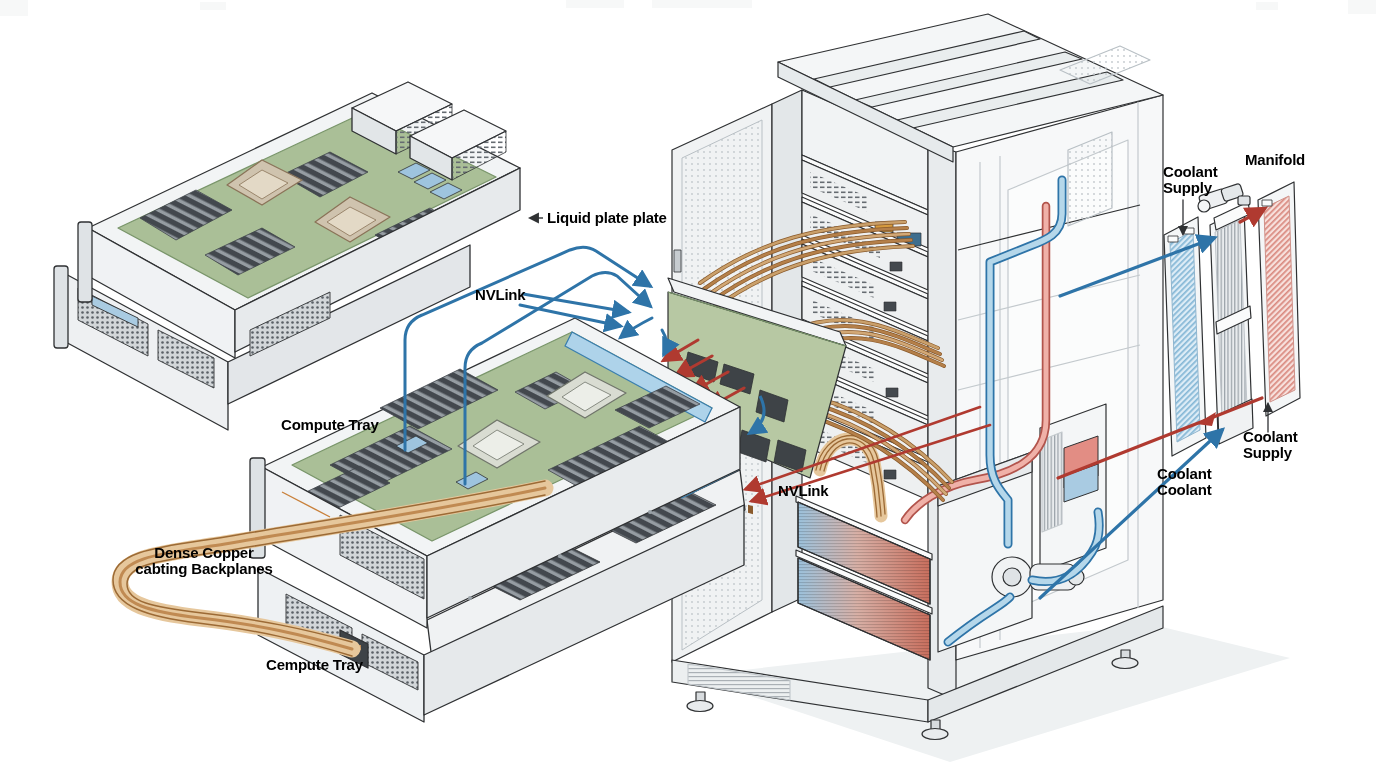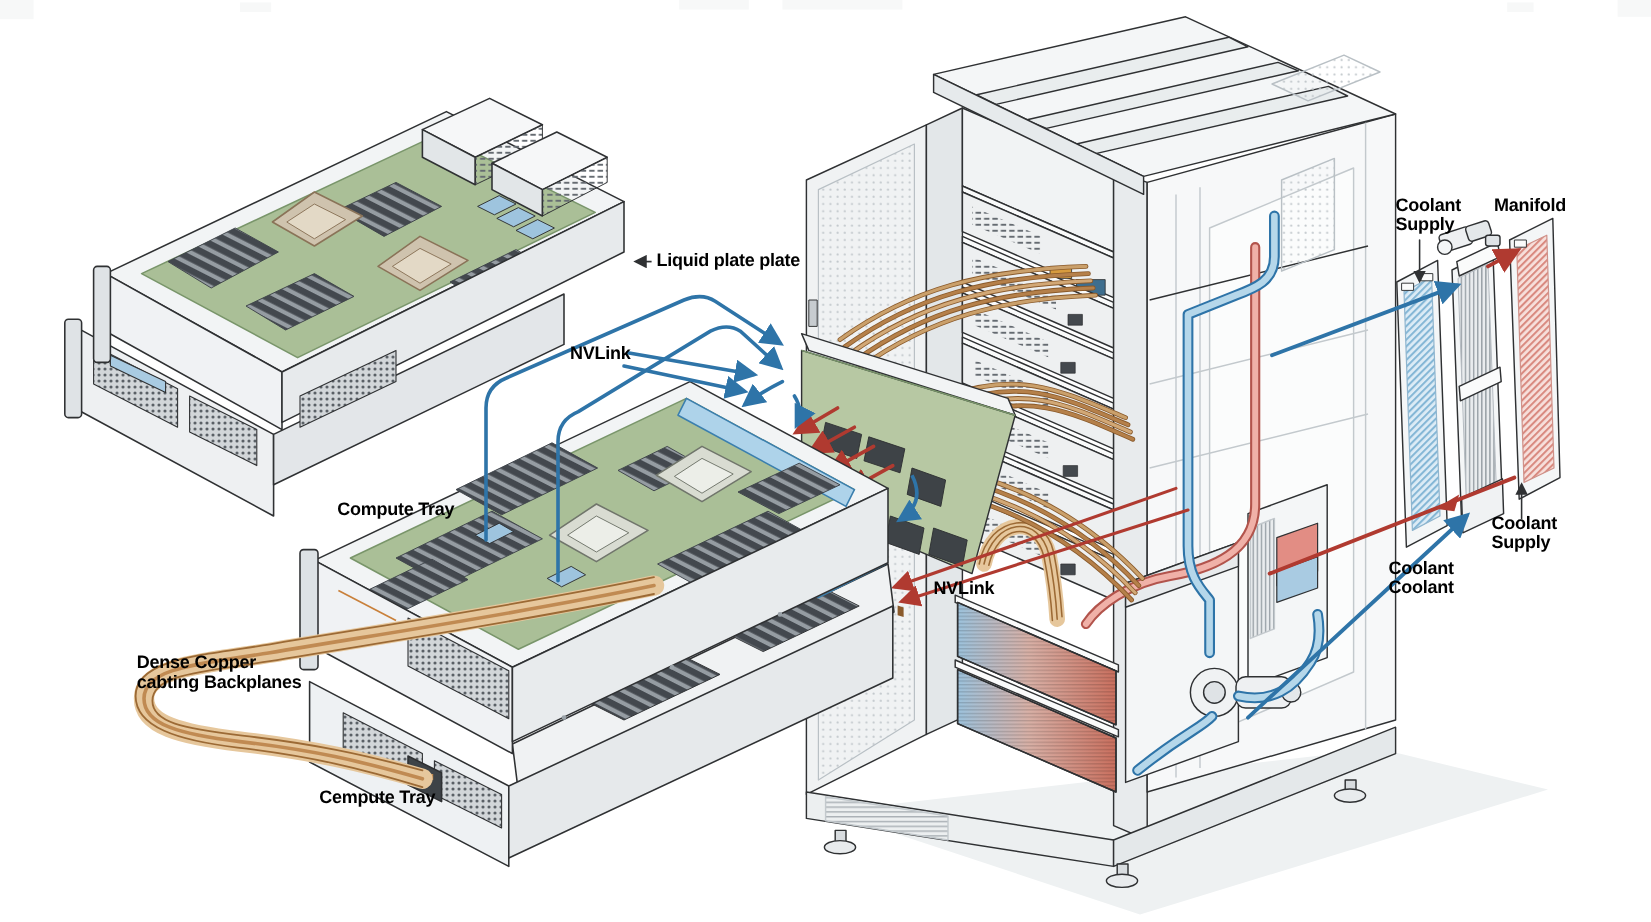--- a/index.html
+++ b/index.html
@@ -1,21 +1,21 @@
 <!DOCTYPE html>
 <html><head>
 <meta charset="utf-8">
 <style>
   html,body{margin:0;padding:0;background:#ffffff;}
   .stage{position:relative;width:1376px;height:768px;background:#ffffff;overflow:hidden;
          font-family:"Liberation Sans",sans-serif;}
   .stage svg{position:absolute;left:0;top:0;}
   .lbl{position:absolute;font-weight:700;font-size:15px;color:#000000;line-height:1.08;
        letter-spacing:-0.2px;white-space:nowrap;}
-  .lbl.center{text-align:left;}
+  .lbl.center{text-align:center;}
 </style>
 </head>
 <body>
 
 <div class="stage">
 <svg width="1376" height="768" viewBox="0 0 1376 768">
   <defs>
     <pattern id="dots" width="6" height="6" patternUnits="userSpaceOnUse">
       <circle cx="2" cy="2" r="0.9" fill="#c2c8cc"></circle>
     </pattern>
@@ -452,21 +452,21 @@
 
   <div class="lbl" style="left:266px;top:657px;">Cempute Tray</div>
 
   <div class="lbl" style="left:778px;top:483px;">NVLink</div>
 
   <div class="lbl" style="left:1163px;top:164px;">
     <div>Coolant</div>
     <div>Supply</div>
   </div>
 
-  <div class="lbl" style="left:1245px;top:164px;text-align:right;">Manifold</div>
+  <div class="lbl" style="left:1245px;top:152px;text-align:right;">Manifold</div>
 
   <div class="lbl" style="left:1243px;top:429px;">
     <div>Coolant</div>
     <div>Supply</div>
   </div>
 
   <div class="lbl" style="left:1157px;top:466px;">
     <div>Coolant</div>
     <div>Coolant</div>
   </div>

